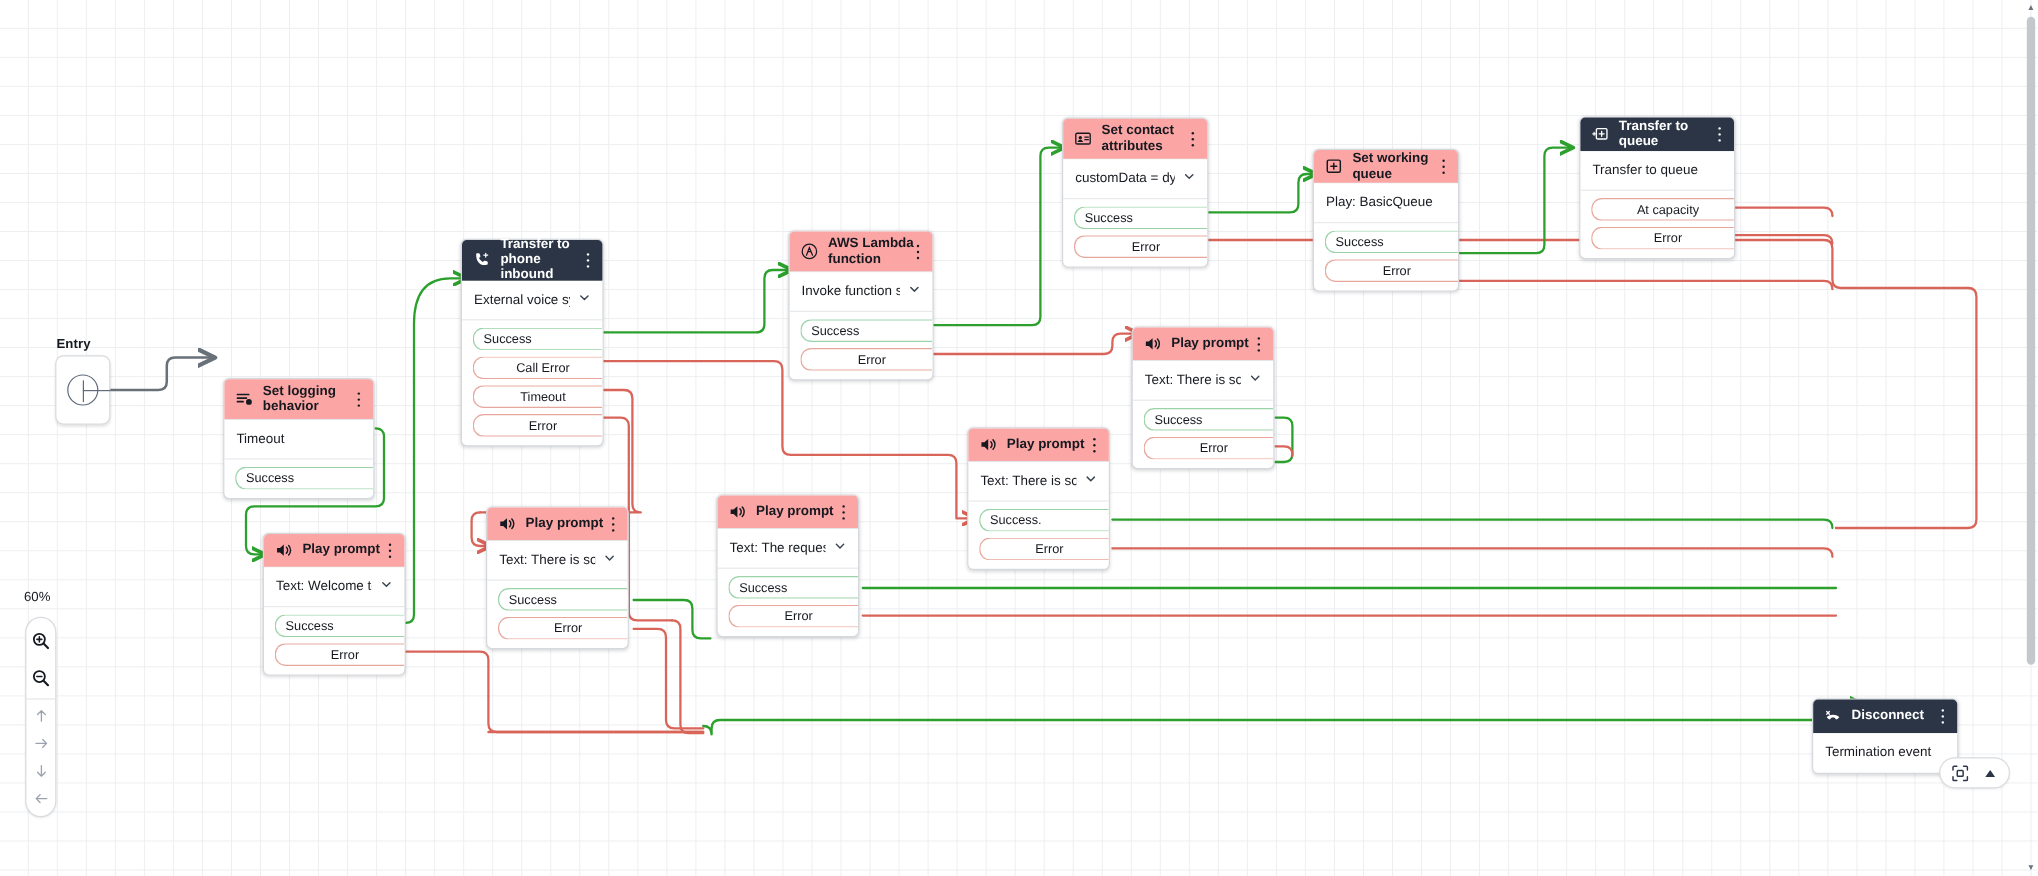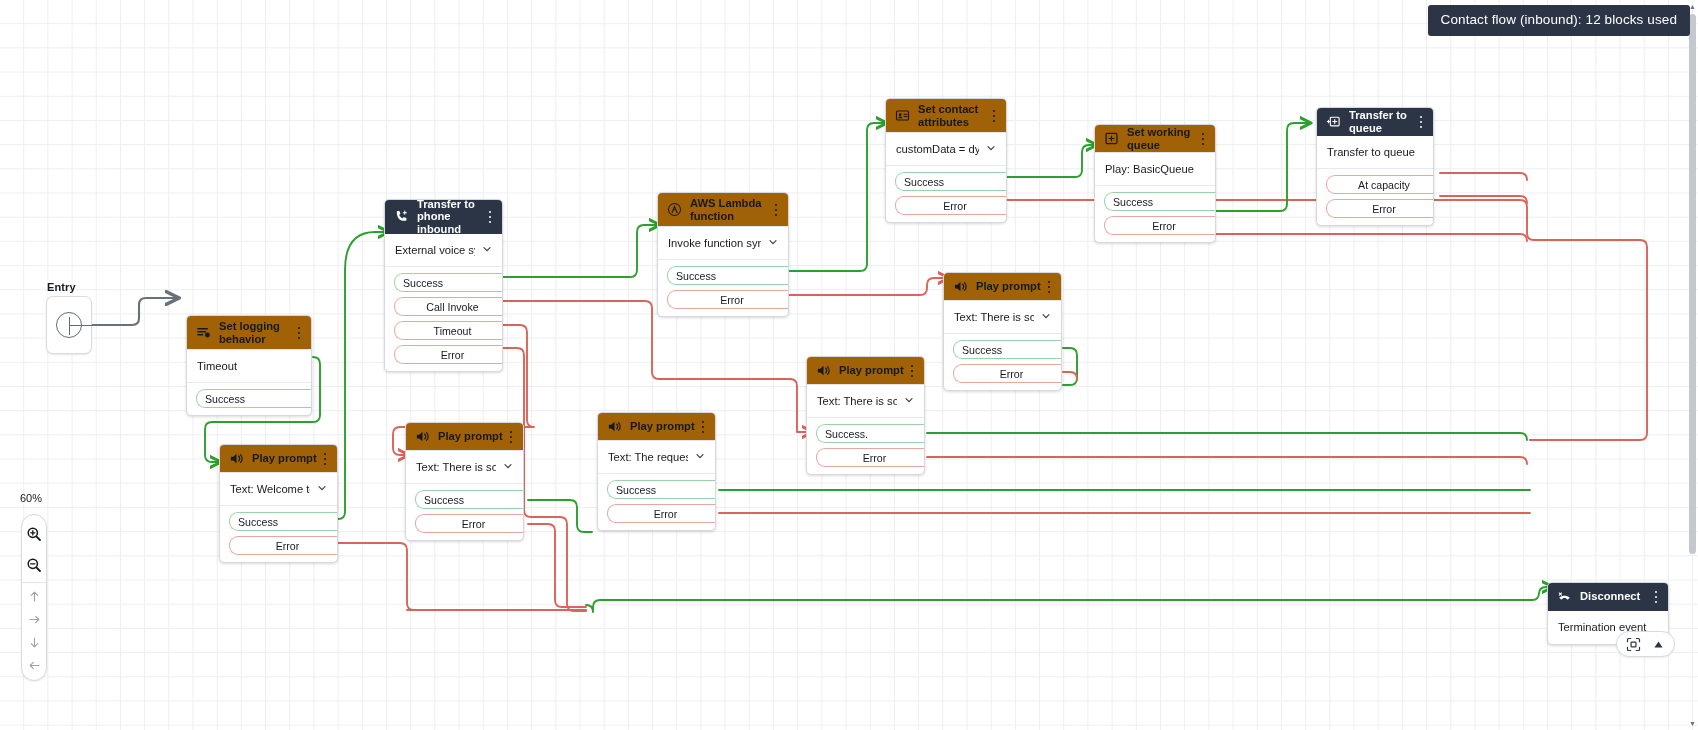--- a/index.html
+++ b/index.html
@@ -70,21 +70,21 @@
     border: 1px solid #d5d9de;
     border-radius: 5px;
     box-shadow: 0 1px 3px rgba(22,25,31,.16);
     z-index: 20;
   }
   .node .hdr {
     display: flex; align-items: center;
     height: 28px; padding: 0 7px 0 9px;
     font-size: 11.2px; font-weight: 700; color: #16191f;
     border-radius: 4px 4px 0 0;
-    background: #a16207;
+    background: #fca5a5;
     border-bottom: 1px solid #e3e6e9;
     position: relative;
   }
   .node.dark .hdr { background: #2b3545; color: #ffffff; border-bottom-color: #2b3545; }
   .node .hdr .ico { width: 15px; height: 15px; flex: 0 0 15px; margin-right: 8px; display:block; }
   .node .hdr .ttl { line-height: 1.12; flex: 1 1 auto; }
   .node.two .hdr { height: 34px; align-items: center; }
   .node .dots {
     position: absolute; right: 6px; top: 50%; transform: translateY(-50%);
     width: 12px; height: 14px;
@@ -235,21 +235,20 @@
       <path d="M719,513 L1530,513" stroke="#d96459"></path>
 
       <path d="M586,605 Q593,605 593,612 L593,607 Q593,600 600,600 L1532,600 Q1539,600 1539,593 L1539,594 Q1539,587 1546,587 L1552,587" stroke="#2ca02c" marker-end="url(#ag)"></path>
 
       <path d="M407,610 L586,610" stroke="#d96459"></path>
 
       <path d="M1530,440 L1530,440" stroke="#d96459"></path>
     </g>
   </svg>
 
-  <div class="toast">Contact flow (inbound): 12 blocks used</div>
 
   <div class="entry" style="left:46px; top:296px;">
     <div class="elabel">Entry</div>
     <div class="circ"></div>
     <div class="stub"></div>
   </div>
 
   <div class="node two" style="left:186px; top:279px; width:126px;margin-top:36px;">
     <div class="hdr">
       <svg class="ico" viewBox="0 0 16 16">
@@ -325,21 +324,21 @@
         <svg viewBox="0 0 10 10" width="10" height="10">
             <path d="M2 3.6L5 6.6L8 3.6" fill="none" stroke="#3b4350" stroke-width="1.2" stroke-linecap="round"></path>
           </svg>
       </span>
     </div>
     <div class="ports">
       <div class="port">
           <span>Success</span>
         </div>
       <div class="port err">
-          <span>Call Invoke</span>
+          <span>Call Error</span>
         </div>
       <div class="port err">
           <span>Timeout</span>
         </div>
       <div class="port err">
           <span>Error</span>
         </div>
     </div>
   </div>
 
@@ -398,21 +397,21 @@
     <div class="ports">
       <div class="port">
           <span>Success</span>
         </div>
       <div class="port err">
           <span>Error</span>
         </div>
     </div>
   </div>
 
-  <div class="node two" style="left:657px; top:192px; width:132px;">
+  <div class="node two" style="left:657px; top:192px; width:121px;">
     <div class="hdr">
       <svg class="ico" viewBox="0 0 16 16">
         <circle cx="8" cy="8" r="6.4" fill="none" stroke="#16191f" stroke-width="1.1"></circle>
         <path d="M5.4 11.4L8 4.6l2.8 6.8M6.9 8.3h2.4" fill="none" stroke="#16191f" stroke-width="1.1" stroke-linecap="round"></path>
       </svg>
       <span class="ttl">AWS Lambda function</span>
       <span class="dots">
           <i></i>
           <i></i>
           <i></i>
@@ -550,21 +549,21 @@
     <div class="ports">
       <div class="port">
           <span>Success</span>
         </div>
       <div class="port err">
           <span>Error</span>
         </div>
     </div>
   </div>
 
-  <div class="node dark" style="left:1316px; top:97px; width:118px;margin-top:10px;">
+  <div class="node dark" style="left:1316px; top:97px; width:130px;">
     <div class="hdr">
       <svg class="ico" viewBox="0 0 16 16">
         <rect x="4.6" y="3.4" width="9.4" height="9.2" rx="1.1" fill="none" stroke="#ffffff" stroke-width="1.2"></rect>
         <path d="M9.3 5.8v4.4M7.1 8h4.4" stroke="#ffffff" stroke-width="1.2" stroke-linecap="round"></path>
         <path d="M1.4 8h2.4M2.6 6.8v2.4" stroke="#ffffff" stroke-width="1.1" stroke-linecap="round"></path>
       </svg>
       <span class="ttl">Transfer to queue</span>
       <span class="dots">
           <i></i>
           <i></i>
@@ -577,21 +576,21 @@
     <div class="ports">
       <div class="port err">
           <span>At capacity</span>
         </div>
       <div class="port err">
           <span>Error</span>
         </div>
     </div>
   </div>
 
-  <div class="node dark" style="left:1547px; top:582px; width:122px;">
+  <div class="node dark" style="left:1510px; top:582px; width:122px;">
     <div class="hdr">
       <svg class="ico" viewBox="0 0 16 16">
         <path d="M2.4 9.2c3-2.8 8.2-2.8 11.2 0l-1.7 1.7c-.5.5-1.3.4-1.7-.2l-.5-.8c-1-.4-2.4-.4-3.4 0l-.5.8c-.4.6-1.2.7-1.7.2z" fill="#ffffff"></path>
         <path d="M2.4 4.2l2.4 2.4M4.8 4.2L2.4 6.6" stroke="#ffffff" stroke-width="1.1" stroke-linecap="round"></path>
       </svg>
       <span class="ttl">Disconnect</span>
       <span class="dots">
           <i></i>
           <i></i>
           <i></i>

